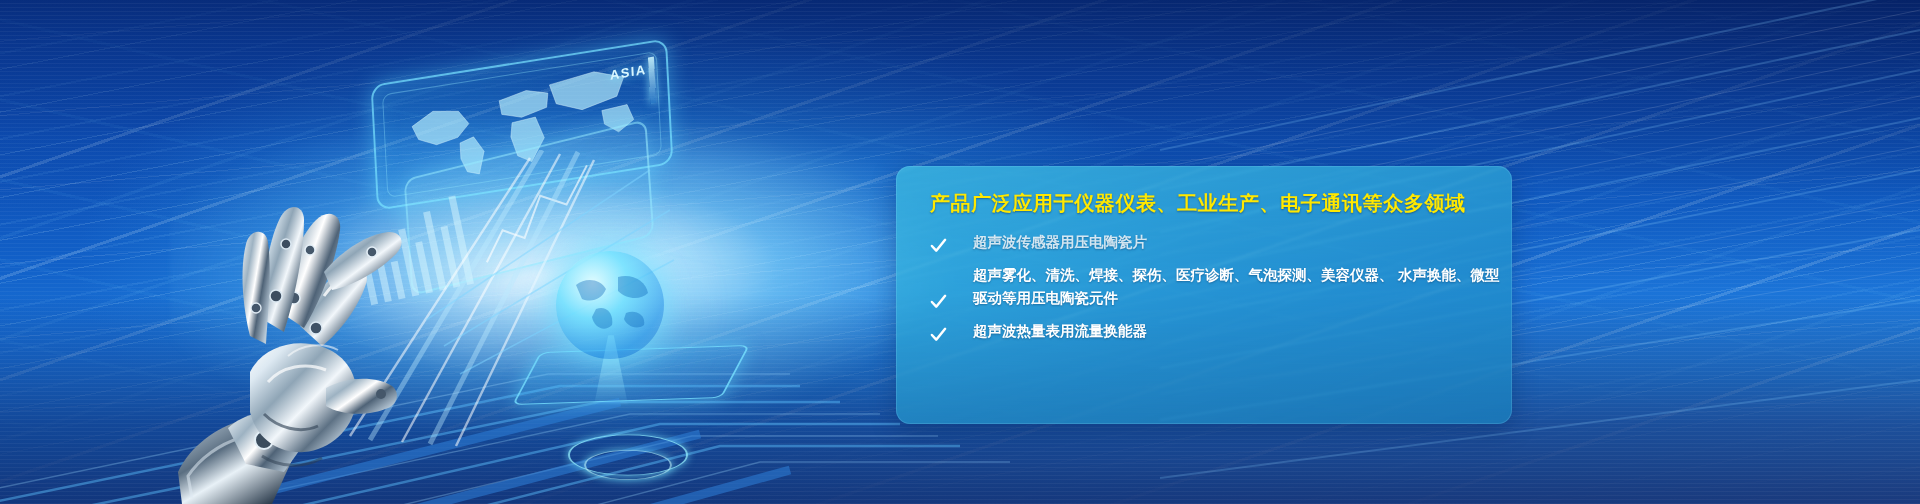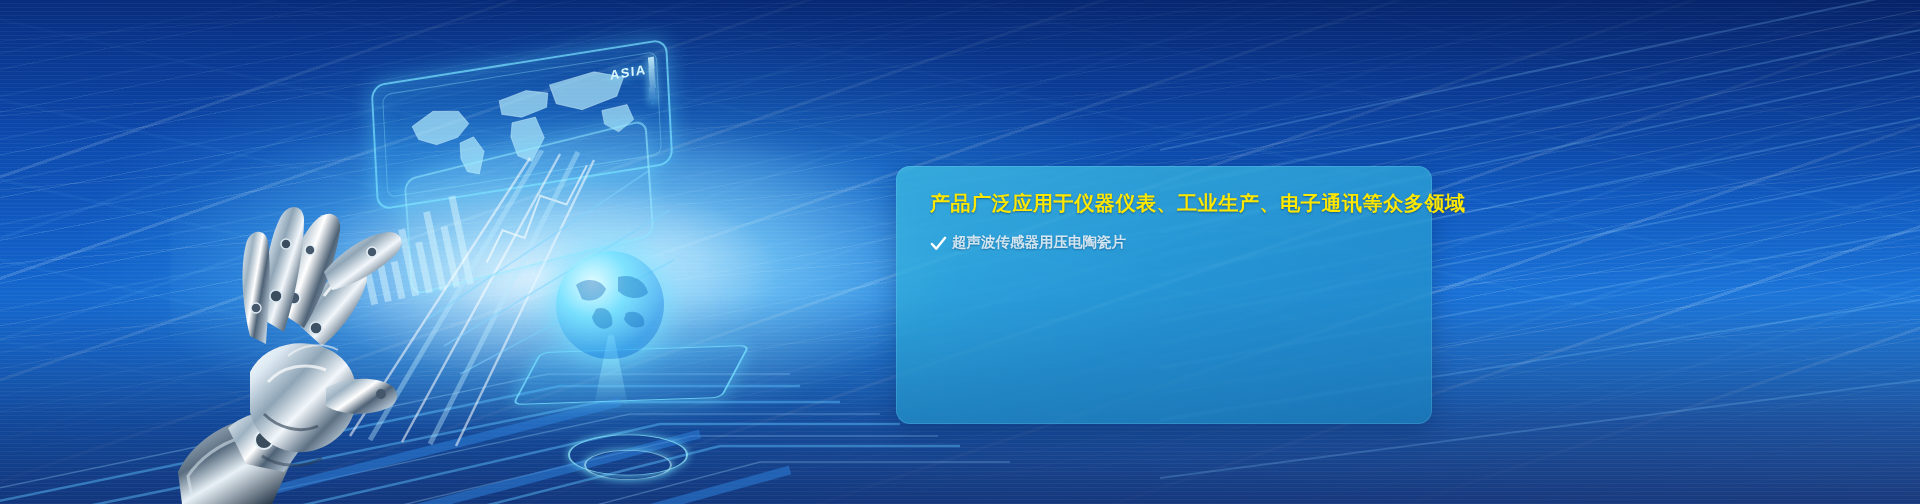--- a/index.html
+++ b/index.html
@@ -138,35 +138,35 @@
     background:linear-gradient(180deg, rgba(180,245,255,.75), rgba(90,205,255,.05));
     clip-path:polygon(42% 0,58% 0,100% 100%,0 100%);
     filter:blur(1px);
   }
   
   .rays{position:absolute;left:230px;top:150px;width:560px;height:300px;pointer-events:none;}
   
   .hand{position:absolute;left:176px;top:176px;width:240px;height:328px;pointer-events:none;}
   
   .panel{
-    position:absolute;left:896px;top:166px;width:536px;height:258px;
+    position:absolute;left:896px;top:166px;width:616px;height:258px;
     border-radius:14px;
     background:linear-gradient(165deg, rgba(60,185,225,.80) 0%, rgba(50,175,220,.74) 30%, rgba(36,150,205,.72) 62%, rgba(26,128,190,.76) 100%);
     box-shadow:0 0 0 1px rgba(150,230,255,.18) inset, 0 6px 26px rgba(4,30,80,.30);
     padding:26px 12px 18px 34px;
     backdrop-filter:blur(1px);
   }
   .panel-title{
     color:#ffe800;font-size:20px;font-weight:bold;letter-spacing:.6px;
     text-shadow:0 1px 2px rgba(10,50,90,.55);
     white-space:nowrap;margin:0 0 17px 0;line-height:1.1;
   }
   .bullets{list-style:none;margin:0;padding:0;}
   .bullet{
-    display:flex;align-items:center;gap:5px;margin-bottom:10px;
+    display:flex;align-items:flex-end;gap:26px;margin-bottom:10px;
   }
   .check{
     flex:0 0 auto;width:17px;height:17px;margin-top:2px;
     color:#ffffff;
   }
   .bullet-text{
     color:#ffffff;font-size:14.5px;line-height:1.58;font-weight:bold;
     text-shadow:0 1px 2px rgba(8,55,100,.45);
   }
   .bullet.faded .bullet-text{color:rgba(255,255,255,.80);}
@@ -363,18 +363,33 @@
     <ul class="bullets">
 
       <li class="bullet faded">
         <svg class="check" viewBox="0 0 18 18">
           <path d="M2 9.5 L6.6 14.5 L16 3" fill="none" stroke="currentColor" stroke-width="2.6" stroke-linecap="round" stroke-linejoin="round"></path>
         </svg>
         <span class="bullet-text">超声波传感器用压电陶瓷片</span>
       </li>
 
 
-
+      <li class="bullet">
+        <svg class="check" viewBox="0 0 18 18">
+          <path d="M2 9.5 L6.6 14.5 L16 3" fill="none" stroke="currentColor" stroke-width="2.6" stroke-linecap="round" stroke-linejoin="round"></path>
+        </svg>
+        <span>
+          <span class="bullet-text">超声雾化、清洗、焊接、探伤、医疗诊断、气泡探测、美容仪器、</span>
+          <span class="bullet-text sub">水声换能、微型驱动等用压电陶瓷元件</span>
+        </span>
+      </li>
+
+      <li class="bullet">
+        <svg class="check" viewBox="0 0 18 18">
+          <path d="M2 9.5 L6.6 14.5 L16 3" fill="none" stroke="currentColor" stroke-width="2.6" stroke-linecap="round" stroke-linejoin="round"></path>
+        </svg>
+        <span class="bullet-text">超声波热量表用流量换能器</span>
+      </li>
 
     </ul>
   </div>
 
 </div>
 
 </body></html>

